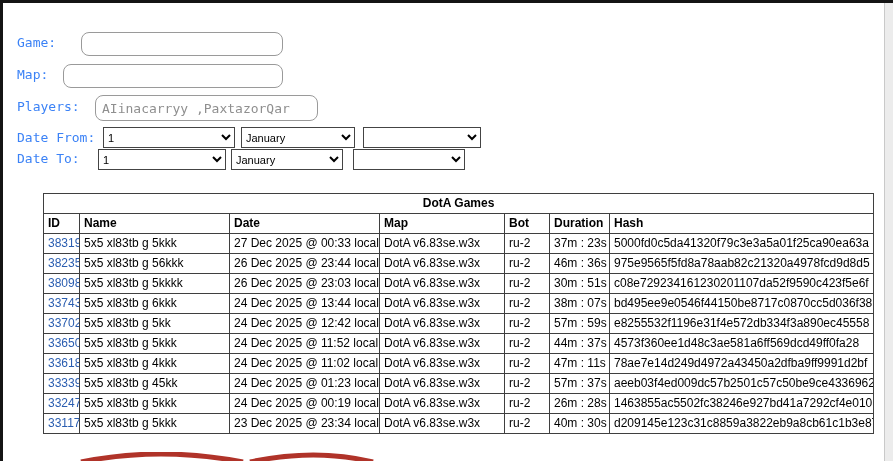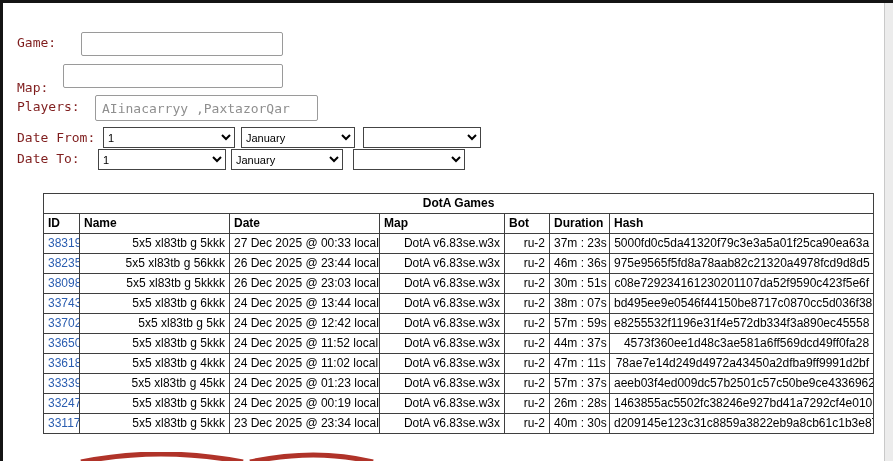--- a/index.html
+++ b/index.html
@@ -8,24 +8,24 @@
     position:relative; width:893px; height:461px; background:#fff;
     border-top:3px solid #141414; border-left:3px solid #141414;
     font-family:"Liberation Sans", sans-serif; overflow:hidden;
   }
   .right-strip {
     position:absolute; top:0; right:0; width:9px; height:100%;
     background:#ececec; border-left:1px solid #c9c9c9;
   }
   .lbl {
     position:absolute; font-family:"DejaVu Sans Mono", monospace;
-    font-size:13px; color:#7f1d1d; white-space:nowrap;
+    font-size:13px; color:#3b82f6; white-space:nowrap;
   }
   input.textbox {
-    position:absolute; border:1px solid #9a9a9a; border-radius:2px;
+    position:absolute; border:1px solid #9a9a9a; border-radius:8px;
     background:#fff; font-family:"DejaVu Sans Mono", monospace;
     font-size:13px; color:#8f8f8f; padding:2px 6px; outline:none;
   }
   select.dd {
     position:absolute; height:21px; font-family:"Liberation Sans", sans-serif;
     font-size:11px; border:1px solid #444; background:#fff; color:#000;
   }
   .search-btn {
     position:absolute; left:798px; top:164px; width:80px; height:27px;
     background:linear-gradient(#fbfbfb,#e9e9e9); border:1px solid #c0c0c0;
@@ -37,33 +37,33 @@
     border-collapse:collapse; table-layout:fixed;
     font-size:12px; color:#000;
   }
   .games th, .games td {
     border:1px solid #3f3f3f; padding:2px 4px;
     white-space:nowrap; overflow:hidden; line-height:15px;
   }
   .games th.title-cell { text-align:center; font-weight:bold; }
   .games th.colhead { text-align:left; font-weight:bold; }
   .games td.a-left { text-align:left; }
-  .games td.a-center { text-align:right; }
+  .games td.a-center { text-align:left; }
   .games a.id-link { color:#2a5db0; text-decoration:none; }
   .logo-partial { position:absolute; left:72px; bottom:0; width:300px; height:9px; }
 </style>
 </head>
 <body>
 
 <div class="page">
 
   <span class="lbl" style="left:14px; top:32px;">Game:</span>
   <input class="textbox" style="left: 78px; top: 29px; width: 202px; height: 24px;" type="text" value="">
 
-  <span class="lbl" style="left:14px; top:77px;">Map:</span>
+  <span class="lbl" style="left:14px; top:64px;">Map:</span>
   <input class="textbox" style="left: 60px; top: 61px; width: 220px; height: 24px;" type="text" value="">
 
   <span class="lbl" style="left:14px; top:96px;text-align:center;">Players:</span>
   <input class="textbox" style="left: 92px; top: 92px; width: 223px; height: 26px;" type="text" value="AIinacarryy ,PaxtazorQar">
 
   <span class="lbl" style="left:14px; top:127px;">Date From:</span>
   <select class="dd" style="left:100px; top:124px; width:132px;">
     <option>1</option>
   </select>
   <select class="dd" style="left:238px; top:124px; width:114px;">

